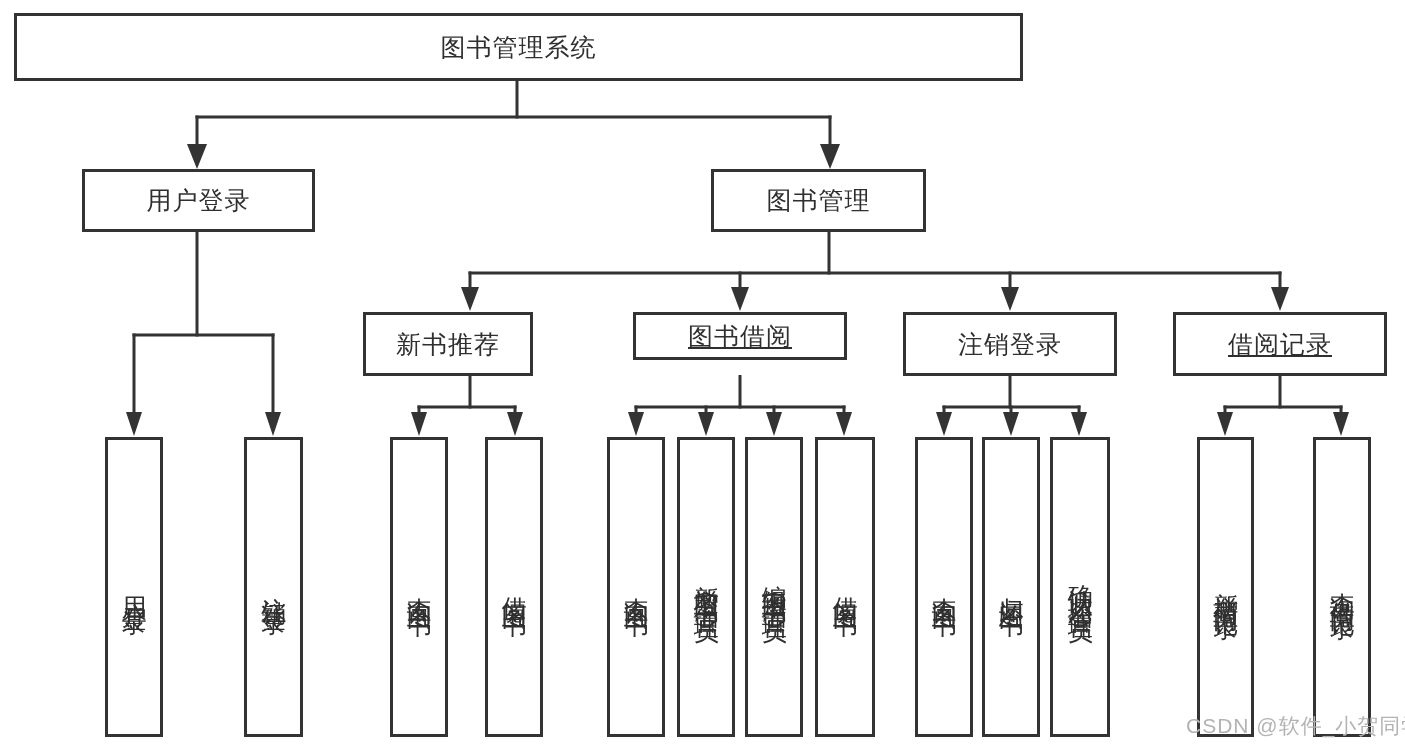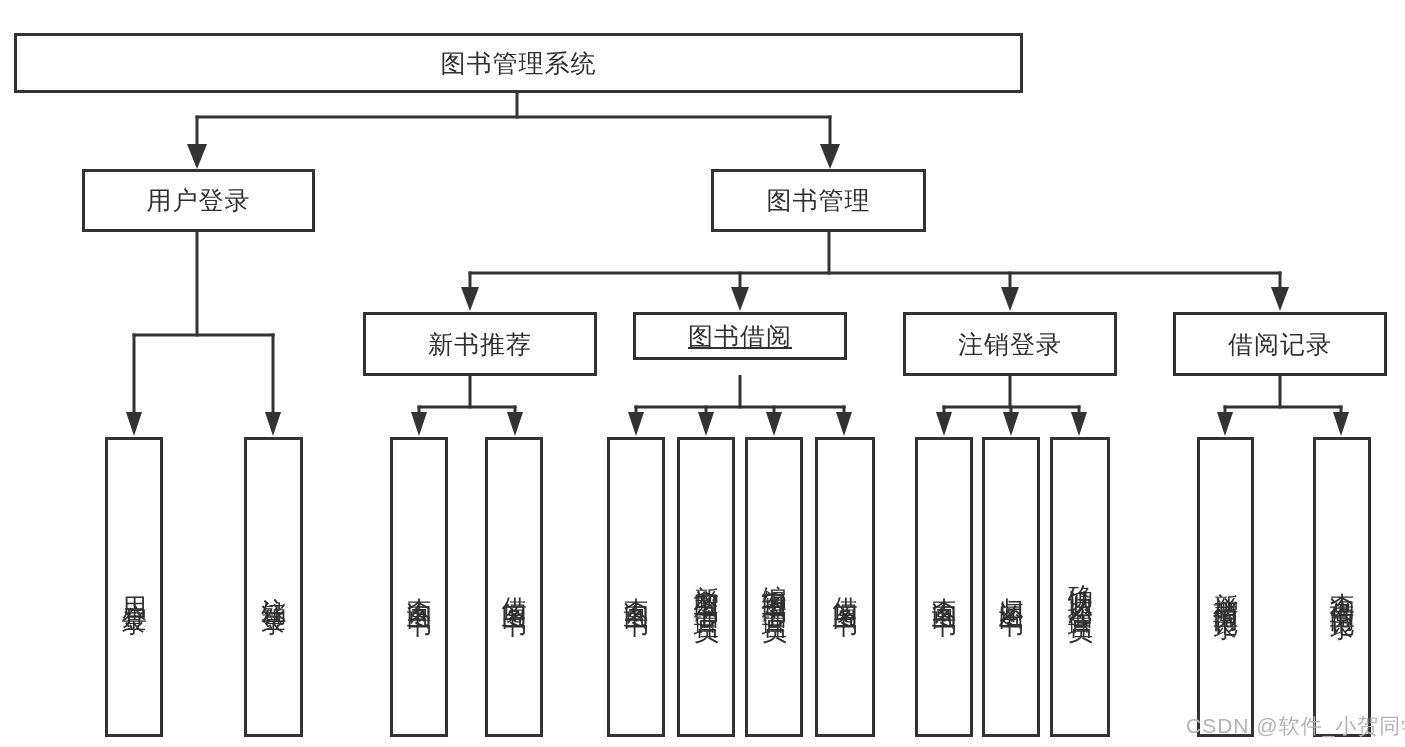--- a/index.html
+++ b/index.html
@@ -108,41 +108,41 @@
 
       <polygon points="936,412 952,412 944,436"></polygon>
       <polygon points="1003,412 1019,412 1011,436"></polygon>
       <polygon points="1071,412 1087,412 1079,436"></polygon>
 
       <polygon points="1217,412 1233,412 1225,436"></polygon>
       <polygon points="1333,412 1349,412 1341,436"></polygon>
     </g>
   </svg>
 
-  <div class="node" style="left:14px; top:13px; width:1009px; height:60px;margin-top:20px;">
+  <div class="node" style="left:14px; top:13px; width:1009px; height:68px;">
     <span>图书管理系统</span>
   </div>
 
   <div class="node" style="left:82px; top:169px; width:233px; height:63px;">
     <span>用户登录</span>
   </div>
   <div class="node" style="left:711px; top:169px; width:215px; height:63px;">
     <span>图书管理</span>
   </div>
 
-  <div class="node" style="left:363px; top:312px; width:234px; height:64px;text-align:right;">
+  <div class="node" style="left:363px; top:312px; width:170px; height:64px;text-align:right;">
     <span>新书推荐</span>
   </div>
   <div class="node" style="left:633px; top:312px; width:214px; height:48px;text-decoration:underline;">
     <span>图书借阅</span>
   </div>
   <div class="node" style="left:903px; top:312px; width:214px; height:64px;">
     <span>注销登录</span>
   </div>
-  <div class="node" style="left:1173px; top:312px; width:214px; height:64px;">
+  <div class="node" style="left:1173px; top:312px; width:214px; height:64px;text-decoration:underline;">
     <span>借阅记录</span>
   </div>
 
   <div class="node vnode" style="left:105px; top:437px; width:58px; height:300px;">
     <span>用户登录</span>
   </div>
   <div class="node vnode" style="left:244px; top:437px; width:59px; height:300px;">
     <span>注销登录</span>
   </div>
 

